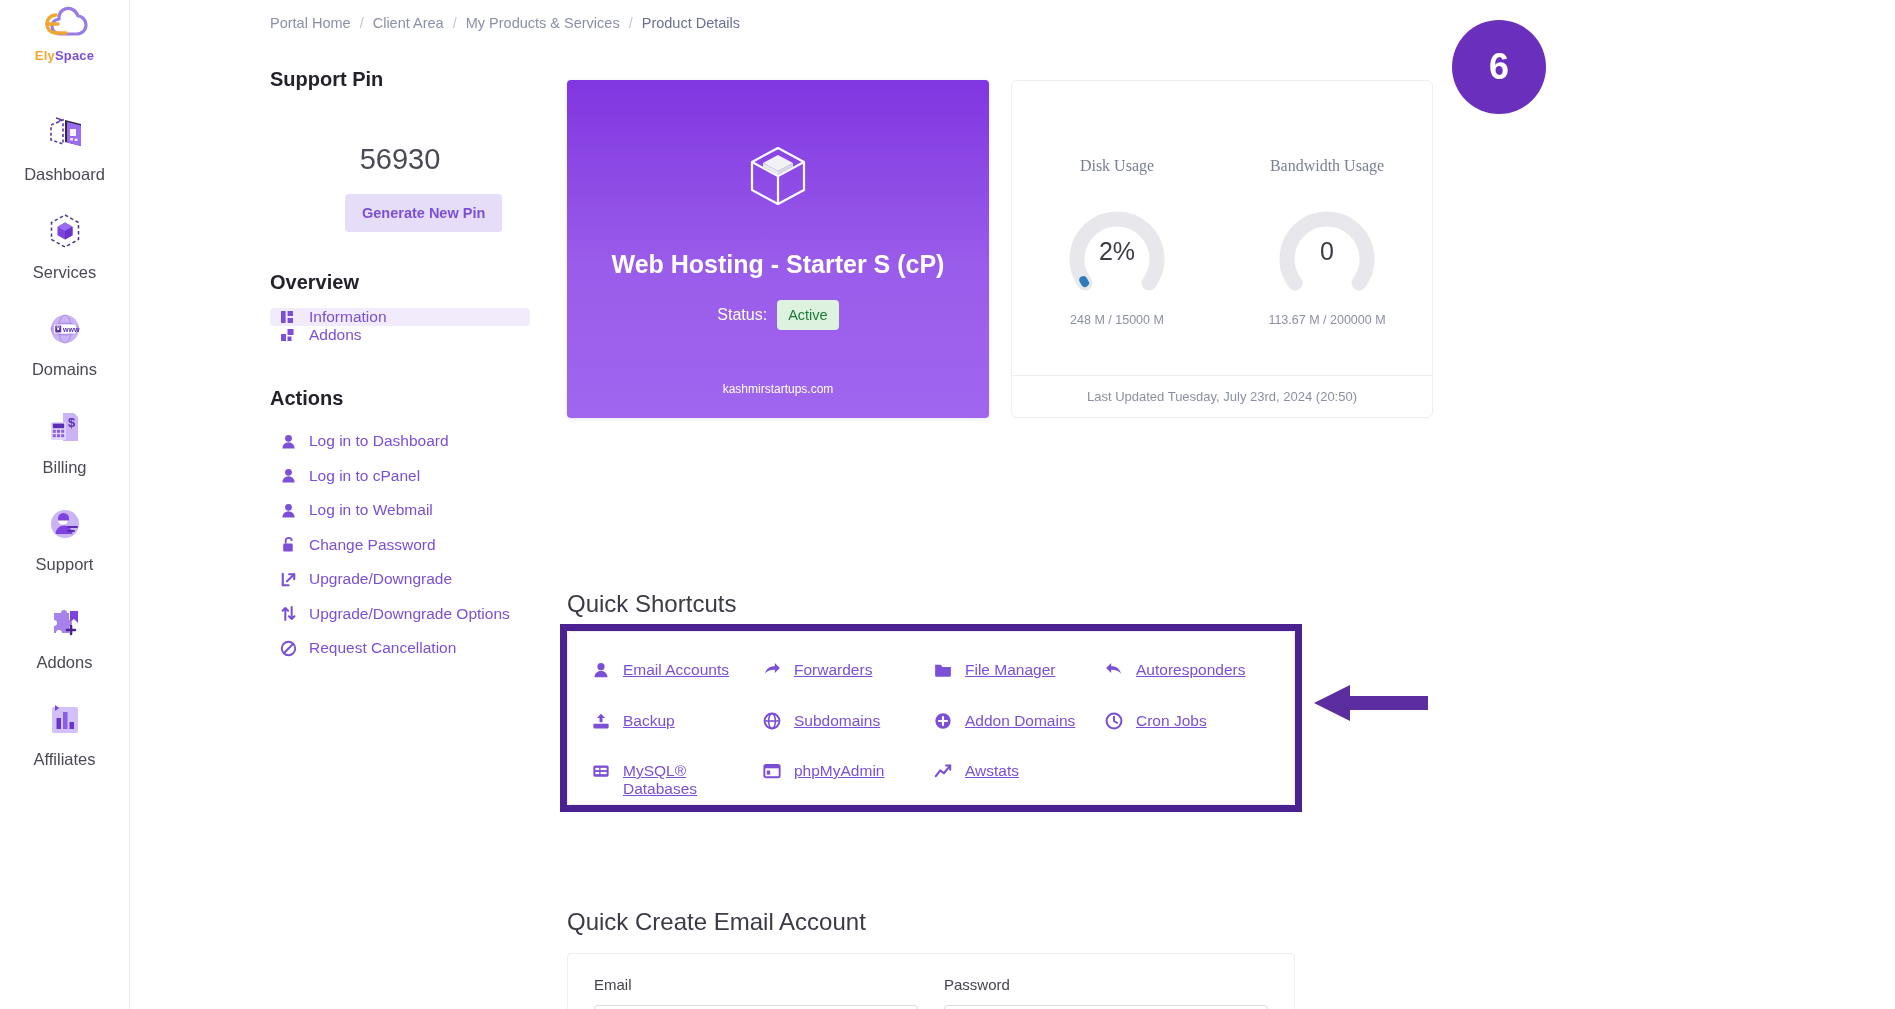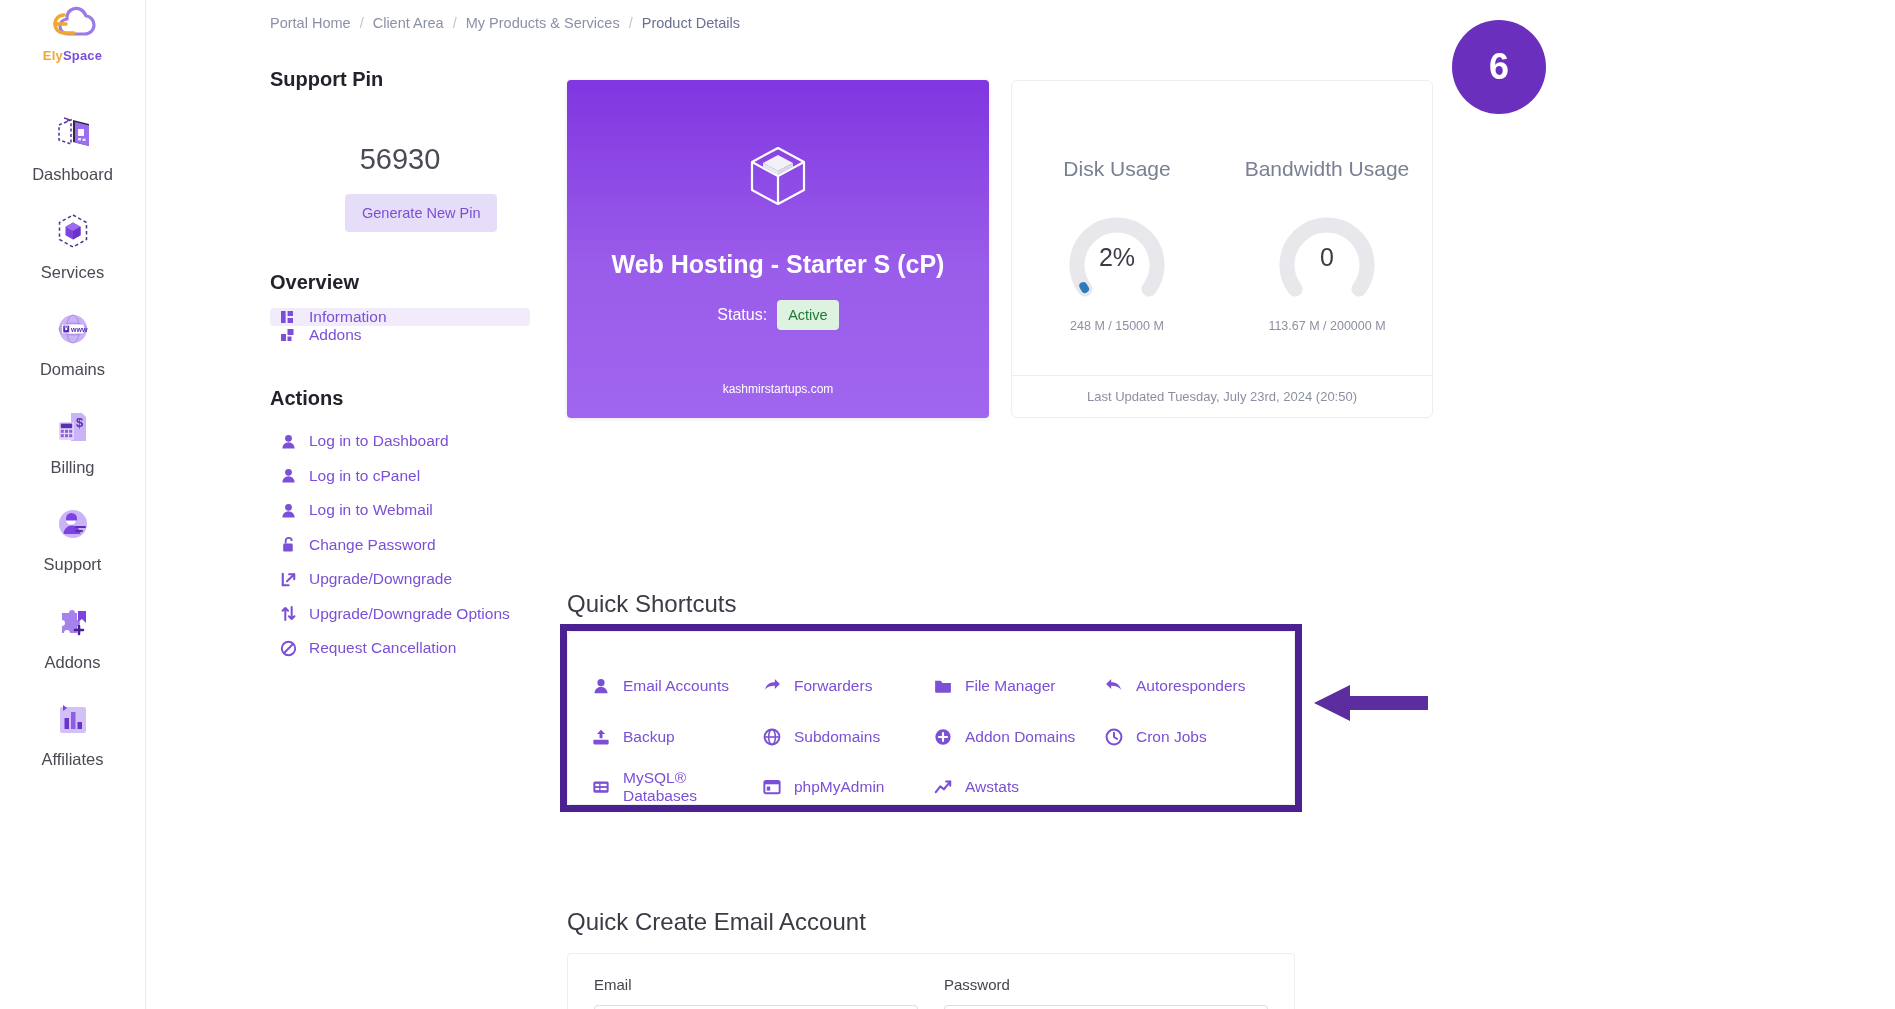--- a/index.html
+++ b/index.html
@@ -7,21 +7,21 @@
     width: 1895px; height: 1009px;
     font-family: "Liberation Sans", sans-serif;
     background: #ffffff; color: #2f2f39;
     overflow: hidden;
   }
   #page { position: relative; width: 1895px; height: 1009px; }
 
   
   #sidebar {
     position: absolute; left: 0; top: 0;
-    width: 146px; height: 1009px;
+    width: 130px; height: 1009px;
     background: #ffffff;
     border-right: 1px solid #e9e9ef;
     display: flex; flex-direction: column; align-items: center;
   }
   .brand { margin-top: 6px; margin-bottom: 34px; width: 86px; text-align: center; }
   .brand-word { font-size: 13px; font-weight: bold; letter-spacing: .2px; }
   .brand-ely { color: #f0a830; }
   .brand-space { color: #7d4fdb; }
 
   .nav-item {
@@ -55,21 +55,21 @@
 
   
   #left-col { position: absolute; left: 140px; top: 68px; width: 270px; }
   .col-title { font-size: 20px; font-weight: bold; color: #22222b; }
   #pin-value { font-size: 29px; color: #4a4a55; text-align: center; margin-top: 52px; width: 260px; }
   #generate-pin-btn {
     display: block; margin: 18px 0 0 75px;
     background: #e6ddf8; color: #7b4fd6;
     border: none; border-radius: 4px;
     font-size: 14.5px; font-family: inherit;
-    padding: 11px 17px; cursor: pointer;
+    padding: 11px 17px; cursor: pointer; font-weight: bold;
   }
   #overview-title { margin-top: 39px; }
   .ov-list { margin-top: 14px; }
   .ov-item {
     display: flex; align-items: center; gap: 13px;
     height: 18px; padding-left: 10px; width: 260px;
     color: #7b4fd6; font-size: 15.5px; cursor: pointer;
   }
   .ov-item.active { background: #f1ebfb; border-radius: 4px; }
   #actions-title { margin-top: 43px; }
@@ -102,21 +102,21 @@
   #product-domain { position: absolute; bottom: 22px; width: 100%; font-size: 12px; font-weight: normal; }
 
   
   #usage-card {
     position: absolute; left: 881px; top: 80px;
     width: 422px; height: 338px;
     background: #fff; border: 1px solid #eceef2; border-radius: 6px;
   }
   #gauges { display: flex; }
   .gauge-col { width: 211px; padding-top: 76px; text-align: center; }
-  .gauge-title { font-size: 21px; color: #7a8094; }
+  .gauge-title { font-size: 16px; color: #7a8094; font-family: Liberation Serif, serif; }
   .gauge-wrap { position: relative; width: 112px; height: 100px; margin: 20px auto 0; }
   .gauge-val {
     position: absolute; left: 0; top: 42px; width: 112px;
     font-size: 25px; color: #3c3c46; text-align: center;
   }
   .gauge-sub { margin-top: 18px; font-size: 12.5px; color: #8b90a0; }
   #usage-footer {
     position: absolute; left: 0; bottom: 0; width: 100%;
     border-top: 1px solid #eceef2; padding: 13px 0;
     text-align: center; font-size: 13px; color: #8b90a0;
@@ -133,22 +133,22 @@
     position: absolute; left: 437px; top: 631px;
     width: 728px; height: 174px;
     background: #fff; border: 1px solid #ededf2; border-radius: 4px;
     padding: 29px 24px 0 24px;
     display: grid;
     grid-template-columns: repeat(4, 1fr);
     grid-auto-rows: 50.5px;
     column-gap: 6px;
   }
   .sc-item {
-    display: flex; align-items: center; gap: 13px;
-    color: #7b4fd6; font-size: 15.5px; cursor: pointer;
+    display: flex; align-items: flex-start; gap: 13px;
+    color: #7b4fd6; font-size: 15.5px; cursor: pointer; text-decoration: underline;
   }
   .sc-ico { width: 18px; height: 18px; flex: 0 0 18px; display: block; }
 
   
   #annot-arrow { position: absolute; left: 1180px; top: 682px; }
 
   
   #qce-title { position: absolute; left: 437px; top: 908px; font-size: 24px; color: #3b3b46; }
   #qce-panel {
     position: absolute; left: 437px; top: 953px;

